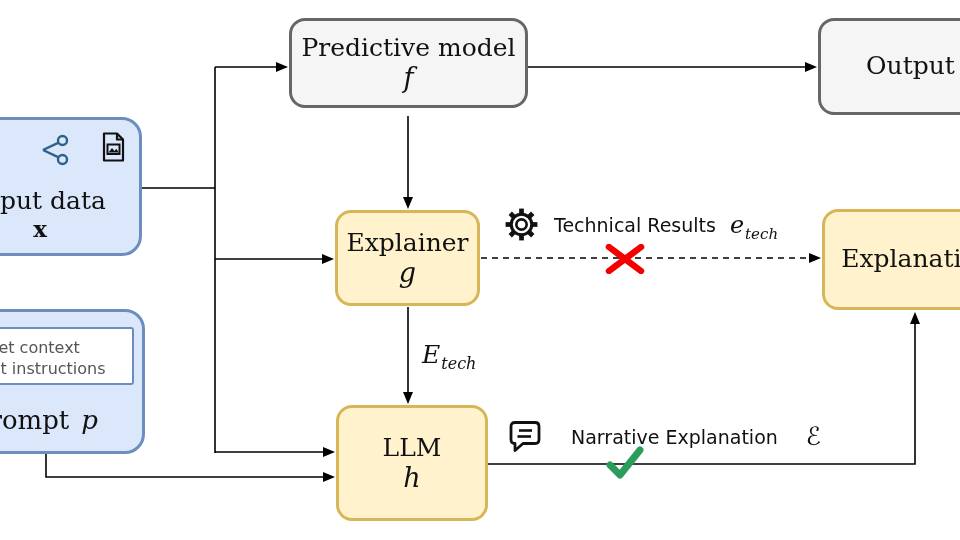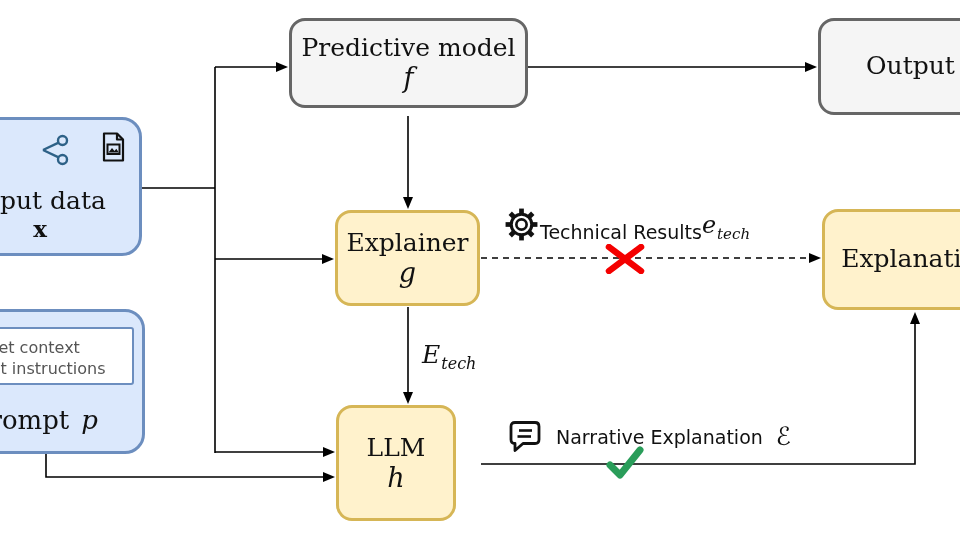--- a/index.html
+++ b/index.html
@@ -30,28 +30,28 @@
                 box-sizing:border-box;background:#ffffff;border:2px solid #6c8ebf;
                 border-radius:3px;text-align:left;padding:8px 0 0 14px;
                 font-family:"DejaVu Sans",sans-serif;font-size:16px;line-height:1.32;
                 color:#555555;white-space:nowrap;}
   .prompt-line{display:flex;align-items:baseline;gap:12px;font-size:26px;}
   .prompt-p{font-style:italic;}
 
   #node-predictive{left:289px;top:18px;width:239px;height:90px;}
   #node-output{left:818px;top:18px;width:185px;height:97px;}
   #node-explainer{left:335px;top:210px;width:145px;height:96px;}
-  #node-llm{left:336px;top:405px;width:120px;height:116px;}
+  #node-llm{left:336px;top:405px;width:152px;height:116px;}
   #node-explanation{left:822px;top:209px;width:190px;height:101px;}
 
   .edge-label{position:absolute;z-index:2;display:flex;align-items:center;
               font-family:"DejaVu Sans",sans-serif;font-size:19px;color:#111;
               white-space:nowrap;}
-  #label-tech{left:503px;top:206px;align-items:flex-end;}
-  #label-narrative{left:507px;top:419px;gap:13px;}
+  #label-tech{left:503px;top:206px;gap:14px;}
+  #label-narrative{left:507px;top:419px;gap:28px;}
   .math{font-family:"DejaVu Serif",serif;font-style:italic;font-size:24px;}
   .math-sub{font-size:15px;vertical-align:-6px;margin-left:1px;margin-top:40px;}
   .script-e{font-family:"DejaVu Sans","DejaVu Serif",sans-serif;font-style:normal;
             font-size:25px;}
   #label-etech{position:absolute;left:422px;top:340px;z-index:2;
                font-family:"DejaVu Serif",serif;font-style:italic;font-size:25px;}
   #label-etech .math-sub{font-size:16px;}
 
   .mark{position:absolute;z-index:2;}
   #icon-cross{left:605px;top:244px;}

